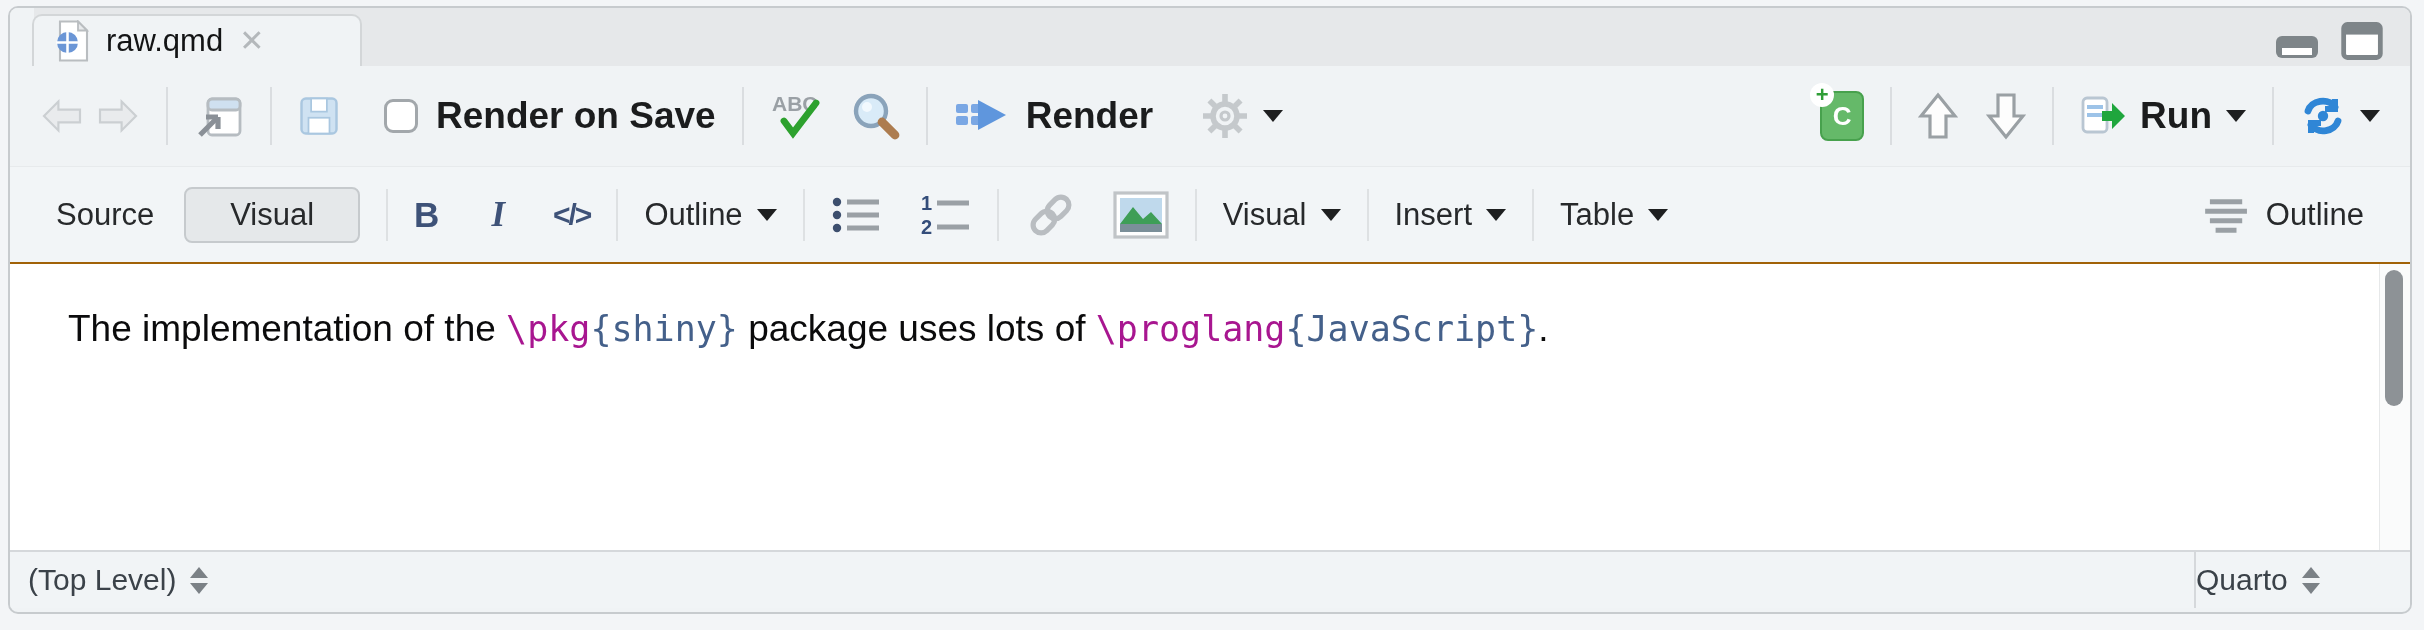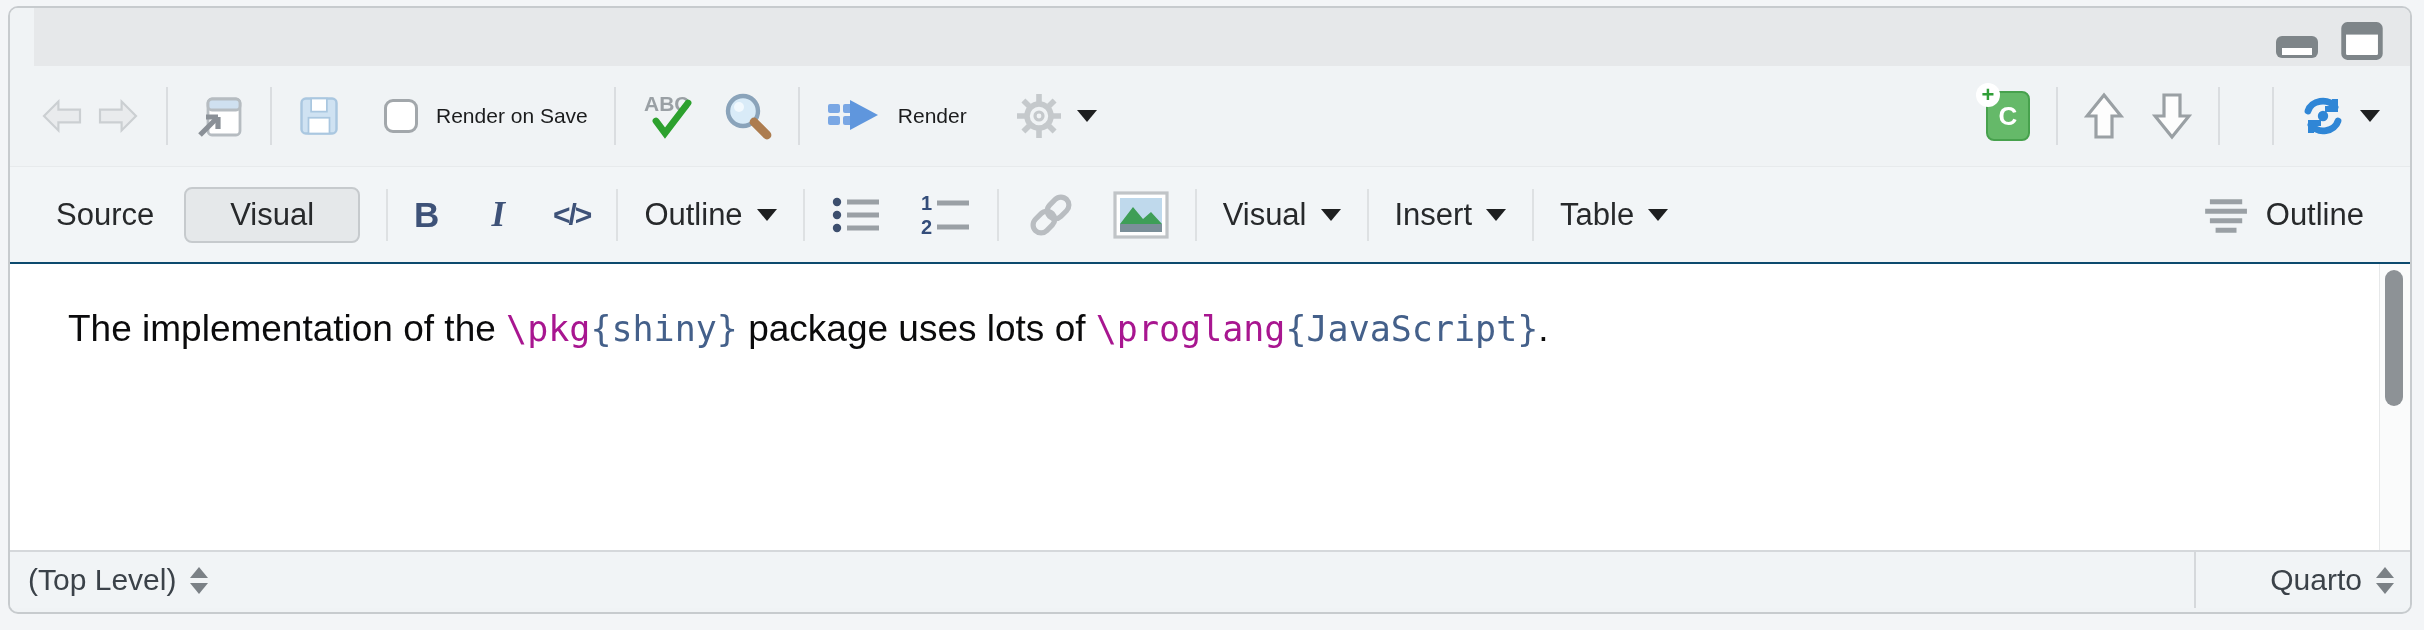--- a/index.html
+++ b/index.html
@@ -27,27 +27,27 @@
   .tab-title{font-size:31px;color:#131415;}
   .tab-close{font-size:30px;color:#b4b8bb;font-weight:bold;line-height:1;}
   .win-controls{position:absolute;right:26px;top:12px;display:flex;gap:20px;align-items:flex-end;}
   
   .toolbar{
     position:absolute;left:0;top:58px;width:100%;height:100px;background:#f0f3f5;
     display:flex;align-items:center;padding:0 30px;box-sizing:border-box;
   }
   .formatbar{
     position:absolute;left:0;top:158px;width:100%;height:98px;background:#f2f5f7;
-    border-top:1px solid #e7eaec;border-bottom:2px solid #0c4a6e;
+    border-top:1px solid #e7eaec;border-bottom:2px solid #a16207;
     display:flex;align-items:center;padding:0 46px;box-sizing:border-box;
     font-size:31px;color:#27292b;
   }
   .sep{width:2px;height:58px;background:#dadde0;margin:0 26px;flex:0 0 auto;}
   .sep.short{height:52px;background:#dee1e3;}
-  .tb-label{font-size:21px;color:#1b1c1d;}
+  .tb-label{font-size:37px;color:#1b1c1d;font-weight:bold;}
   .caret{
     display:inline-block;width:0;height:0;margin-left:14px;
     border-left:10px solid transparent;border-right:10px solid transparent;
     border-top:12px solid #1e1f20;vertical-align:middle;flex:0 0 auto;
   }
   .checkbox{
     width:34px;height:34px;border:3px solid #a2a7ab;border-radius:9px;
     background:#fff;box-sizing:border-box;flex:0 0 auto;
   }
   .btn{display:flex;align-items:center;flex:0 0 auto;}
@@ -84,34 +84,45 @@
   }
   
   .statusbar{
     position:absolute;left:0;top:542px;width:100%;height:58px;background:#f1f4f6;
     border-top:2px solid #d5d8db;display:flex;align-items:center;box-sizing:border-box;
     font-size:30px;color:#3b4249;
   }
   .status-left{display:flex;align-items:center;gap:14px;padding-left:18px;justify-content:center;}
   .status-right{
     position:absolute;right:0;top:0;height:100%;width:216px;border-left:2px solid #d5d8db;
-    display:flex;align-items:center;justify-content:flex-end;gap:14px;padding-right:16px;box-sizing:border-box;
+    display:flex;align-items:center;justify-content:flex-start;gap:14px;padding-right:16px;box-sizing:border-box;
   }
   .updown{display:flex;flex-direction:column;gap:5px;align-items:center;}
   .updown .up{width:0;height:0;border-left:9px solid transparent;border-right:9px solid transparent;border-bottom:11px solid #7b8186;}
   .updown .dn{width:0;height:0;border-left:9px solid transparent;border-right:9px solid transparent;border-top:11px solid #7b8186;}
   svg{display:block;flex:0 0 auto;}
 </style>
 </head>
 <body>
 
 <div class="pane">
 
   <div class="tabbar">
     <div class="tabbar-cap"></div>
+    <div class="tab">
+      <svg width="36" height="42" viewBox="0 0 24 28">
+        <path d="M4 1 h12 l6 6 v20 H4 z" fill="#ffffff" stroke="#b9bdc0" stroke-width="1.4"></path>
+        <path d="M16 1 l6 6 h-6 z" fill="#e8eaec" stroke="#b9bdc0" stroke-width="1.2"></path>
+        <circle cx="9" cy="15" r="7" fill="#6b96d6"></circle>
+        <line x1="1.5" y1="15" x2="16.5" y2="15" stroke="#ffffff" stroke-width="1.7"></line>
+        <line x1="9" y1="7.5" x2="9" y2="22.5" stroke="#ffffff" stroke-width="1.7"></line>
+      </svg>
+      <span class="tab-title">raw.qmd</span>
+      <span class="tab-close">✕</span>
+    </div>
     <div class="win-controls">
       <svg width="46" height="36" viewBox="0 0 23 18">
         <rect x="1" y="5" width="21" height="11" rx="3" fill="#7e8589"></rect>
         <rect x="4" y="11" width="15" height="3.5" fill="#ffffff"></rect>
       </svg>
       <svg width="44" height="42" viewBox="0 0 24 22">
         <rect x="2" y="2" width="20" height="18" rx="2" fill="#ffffff" stroke="#7e8589" stroke-width="2.6"></rect>
         <rect x="2" y="2" width="20" height="5.5" fill="#7e8589"></rect>
       </svg>
     </div>
@@ -181,20 +192,30 @@
       <span class="chunk-badge">+</span>
     </div>
     <div class="sep"></div>
     <svg width="40" height="48" viewBox="0 0 20 24" style="margin-right:28px">
       <path d="M10 1.5 L18.5 12 H14 V22.5 H6 V12 H1.5 Z" fill="#fdfdfd" stroke="#9aa0a4" stroke-width="1.6"></path>
     </svg>
     <svg width="40" height="48" viewBox="0 0 20 24" style="transform:rotate(180deg)">
       <path d="M10 1.5 L18.5 12 H14 V22.5 H6 V12 H1.5 Z" fill="#fdfdfd" stroke="#9aa0a4" stroke-width="1.6"></path>
     </svg>
     <div class="sep"></div>
+    <div class="btn">
+      <svg width="46" height="42" viewBox="0 0 23 21" style="margin-right:14px">
+        <rect x="1.5" y="1.5" width="12" height="17" rx="2" fill="#ffffff" stroke="#b9c6d2" stroke-width="1.4"></rect>
+        <line x1="3.5" y1="6" x2="11.5" y2="6" stroke="#9dc3e8" stroke-width="2"></line>
+        <line x1="3.5" y1="10" x2="11.5" y2="10" stroke="#9dc3e8" stroke-width="2"></line>
+        <path d="M11 8 h5 v-4 l6.5 6.5 -6.5 6.5 v-4 h-5 z" fill="#1fa63d"></path>
+      </svg>
+      <span class="tb-label">Run</span>
+      <span class="caret"></span>
+    </div>
     <div class="sep"></div>
     <svg width="46" height="42" viewBox="0 0 23 21">
       <path d="M4 8 A7.5 6.5 0 0 1 17.5 6" stroke="#2f86d6" stroke-width="3.4" fill="none" stroke-linecap="round"></path>
       <path d="M17.5 2 v5 h-5" stroke="#2f86d6" stroke-width="3" fill="none"></path>
       <path d="M19 13 A7.5 6.5 0 0 1 5.5 15" stroke="#2f86d6" stroke-width="3.4" fill="none" stroke-linecap="round"></path>
       <path d="M5.5 19 v-5 h5" stroke="#2f86d6" stroke-width="3" fill="none"></path>
       <circle cx="11.5" cy="10.5" r="2.6" fill="#2f86d6"></circle>
     </svg>
     <span class="caret"></span>
   </div>

